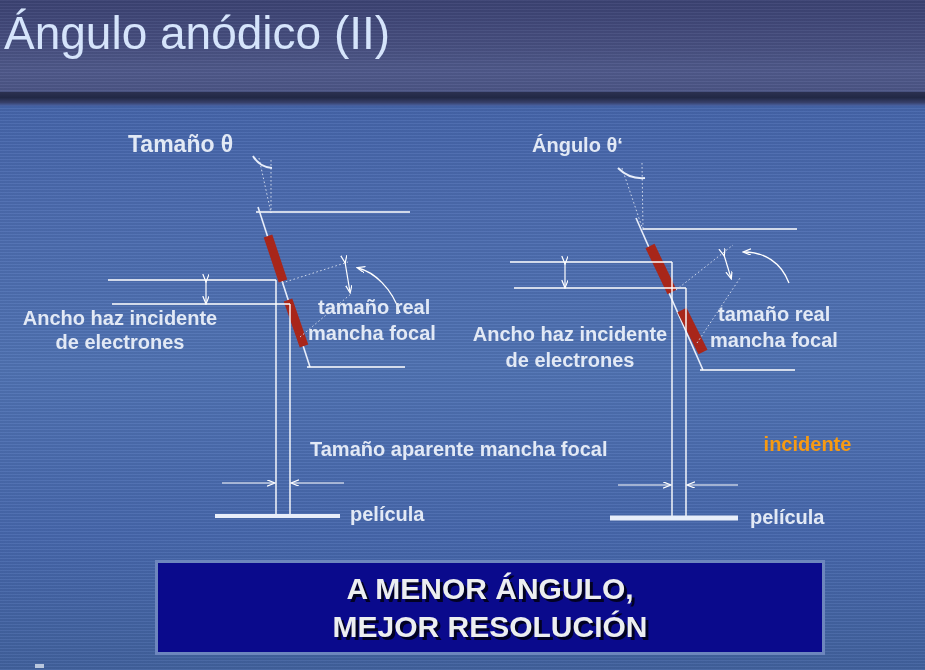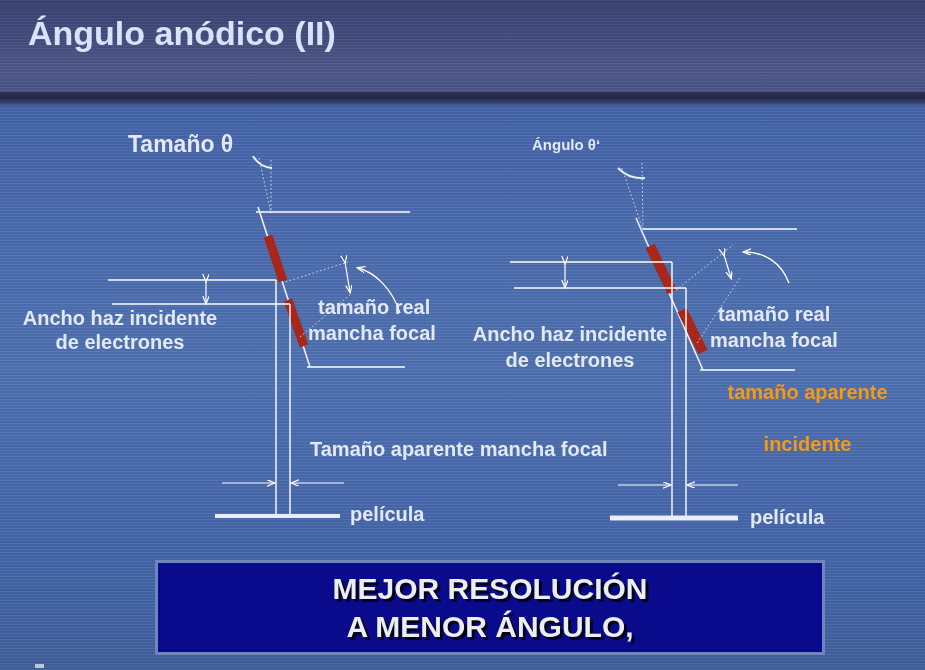--- a/index.html
+++ b/index.html
@@ -23,22 +23,22 @@
       repeating-linear-gradient(to bottom,
         rgba(255,255,255,0.04) 0px, rgba(255,255,255,0.04) 1px,
         rgba(0,0,0,0.05) 1px, rgba(0,0,0,0.05) 3px),
       linear-gradient(to bottom,#3c4374 0%,#474f80 45%,#505a8c 75%,#4b5485 100%);
   }
   #title-rule{
     position:absolute;left:0;top:92px;width:925px;height:14px;
     background:linear-gradient(to bottom,#2b3050 0%,#222845 40%,#37406a 75%,#4a63a4 100%);
   }
   #title-text{
-    position:absolute;left:28px;top:2px;
-    font-size:34px;font-weight:bold;color:#d5e4fb;
+    position:absolute;left:4px;top:2px;
+    font-size:46px;font-weight:normal;color:#d5e4fb;
     letter-spacing:0px;line-height:62px;white-space:nowrap;
   }
   
   .lbl{
     position:absolute;color:#e2e9f5;font-weight:bold;
     font-size:20px;line-height:24px;white-space:nowrap;
   }
   .lbl.c{text-align:center;}
   .orange{color:#f79a12;}
   
@@ -157,34 +157,33 @@
   <div class="lbl c" style="left:0px;top:306px;width:240px;">Ancho haz incidente</div>
   <div class="lbl c" style="left:0px;top:330px;width:240px;">de electrones</div>
 
   <div class="lbl" style="left:318px;top:295px;">tamaño real</div>
   <div class="lbl" style="left:308px;top:321px;">mancha focal</div>
 
   <div class="lbl" style="left:310px;top:437px;">Tamaño aparente mancha focal</div>
 
   <div class="lbl" style="left:350px;top:502px;">película</div>
 
-  <div class="lbl" style="left:532px;top:133px;font-size:15px;">Ángulo θ‘</div>
+  <div class="lbl" style="left:532px;top:133px;font-size:20px;">Ángulo θ‘</div>
 
   <div class="lbl c" style="left:455px;top:322px;width:230px;">Ancho haz incidente</div>
   <div class="lbl c" style="left:455px;top:348px;width:230px;">de electrones</div>
 
   <div class="lbl" style="left:718px;top:302px;">tamaño real</div>
   <div class="lbl" style="left:710px;top:328px;">mancha focal</div>
 
-  <div class="lbl c orange" style="left:690px;top:380px;width:235px;">tamaño aparente</div>
   <div class="lbl c orange" style="left:690px;top:432px;width:235px;">incidente</div>
 
   <div class="lbl" style="left:750px;top:505px;">película</div>
 
   <div id="banner">
     <div id="banner-inner">
+      <div class="banner-line">A MENOR ÁNGULO,</div>
       <div class="banner-line">MEJOR RESOLUCIÓN</div>
-      <div class="banner-line">A MENOR ÁNGULO,</div>
     </div>
   </div>
 
   <div id="stray-mark"></div>
 </div>
 
 </body></html>

